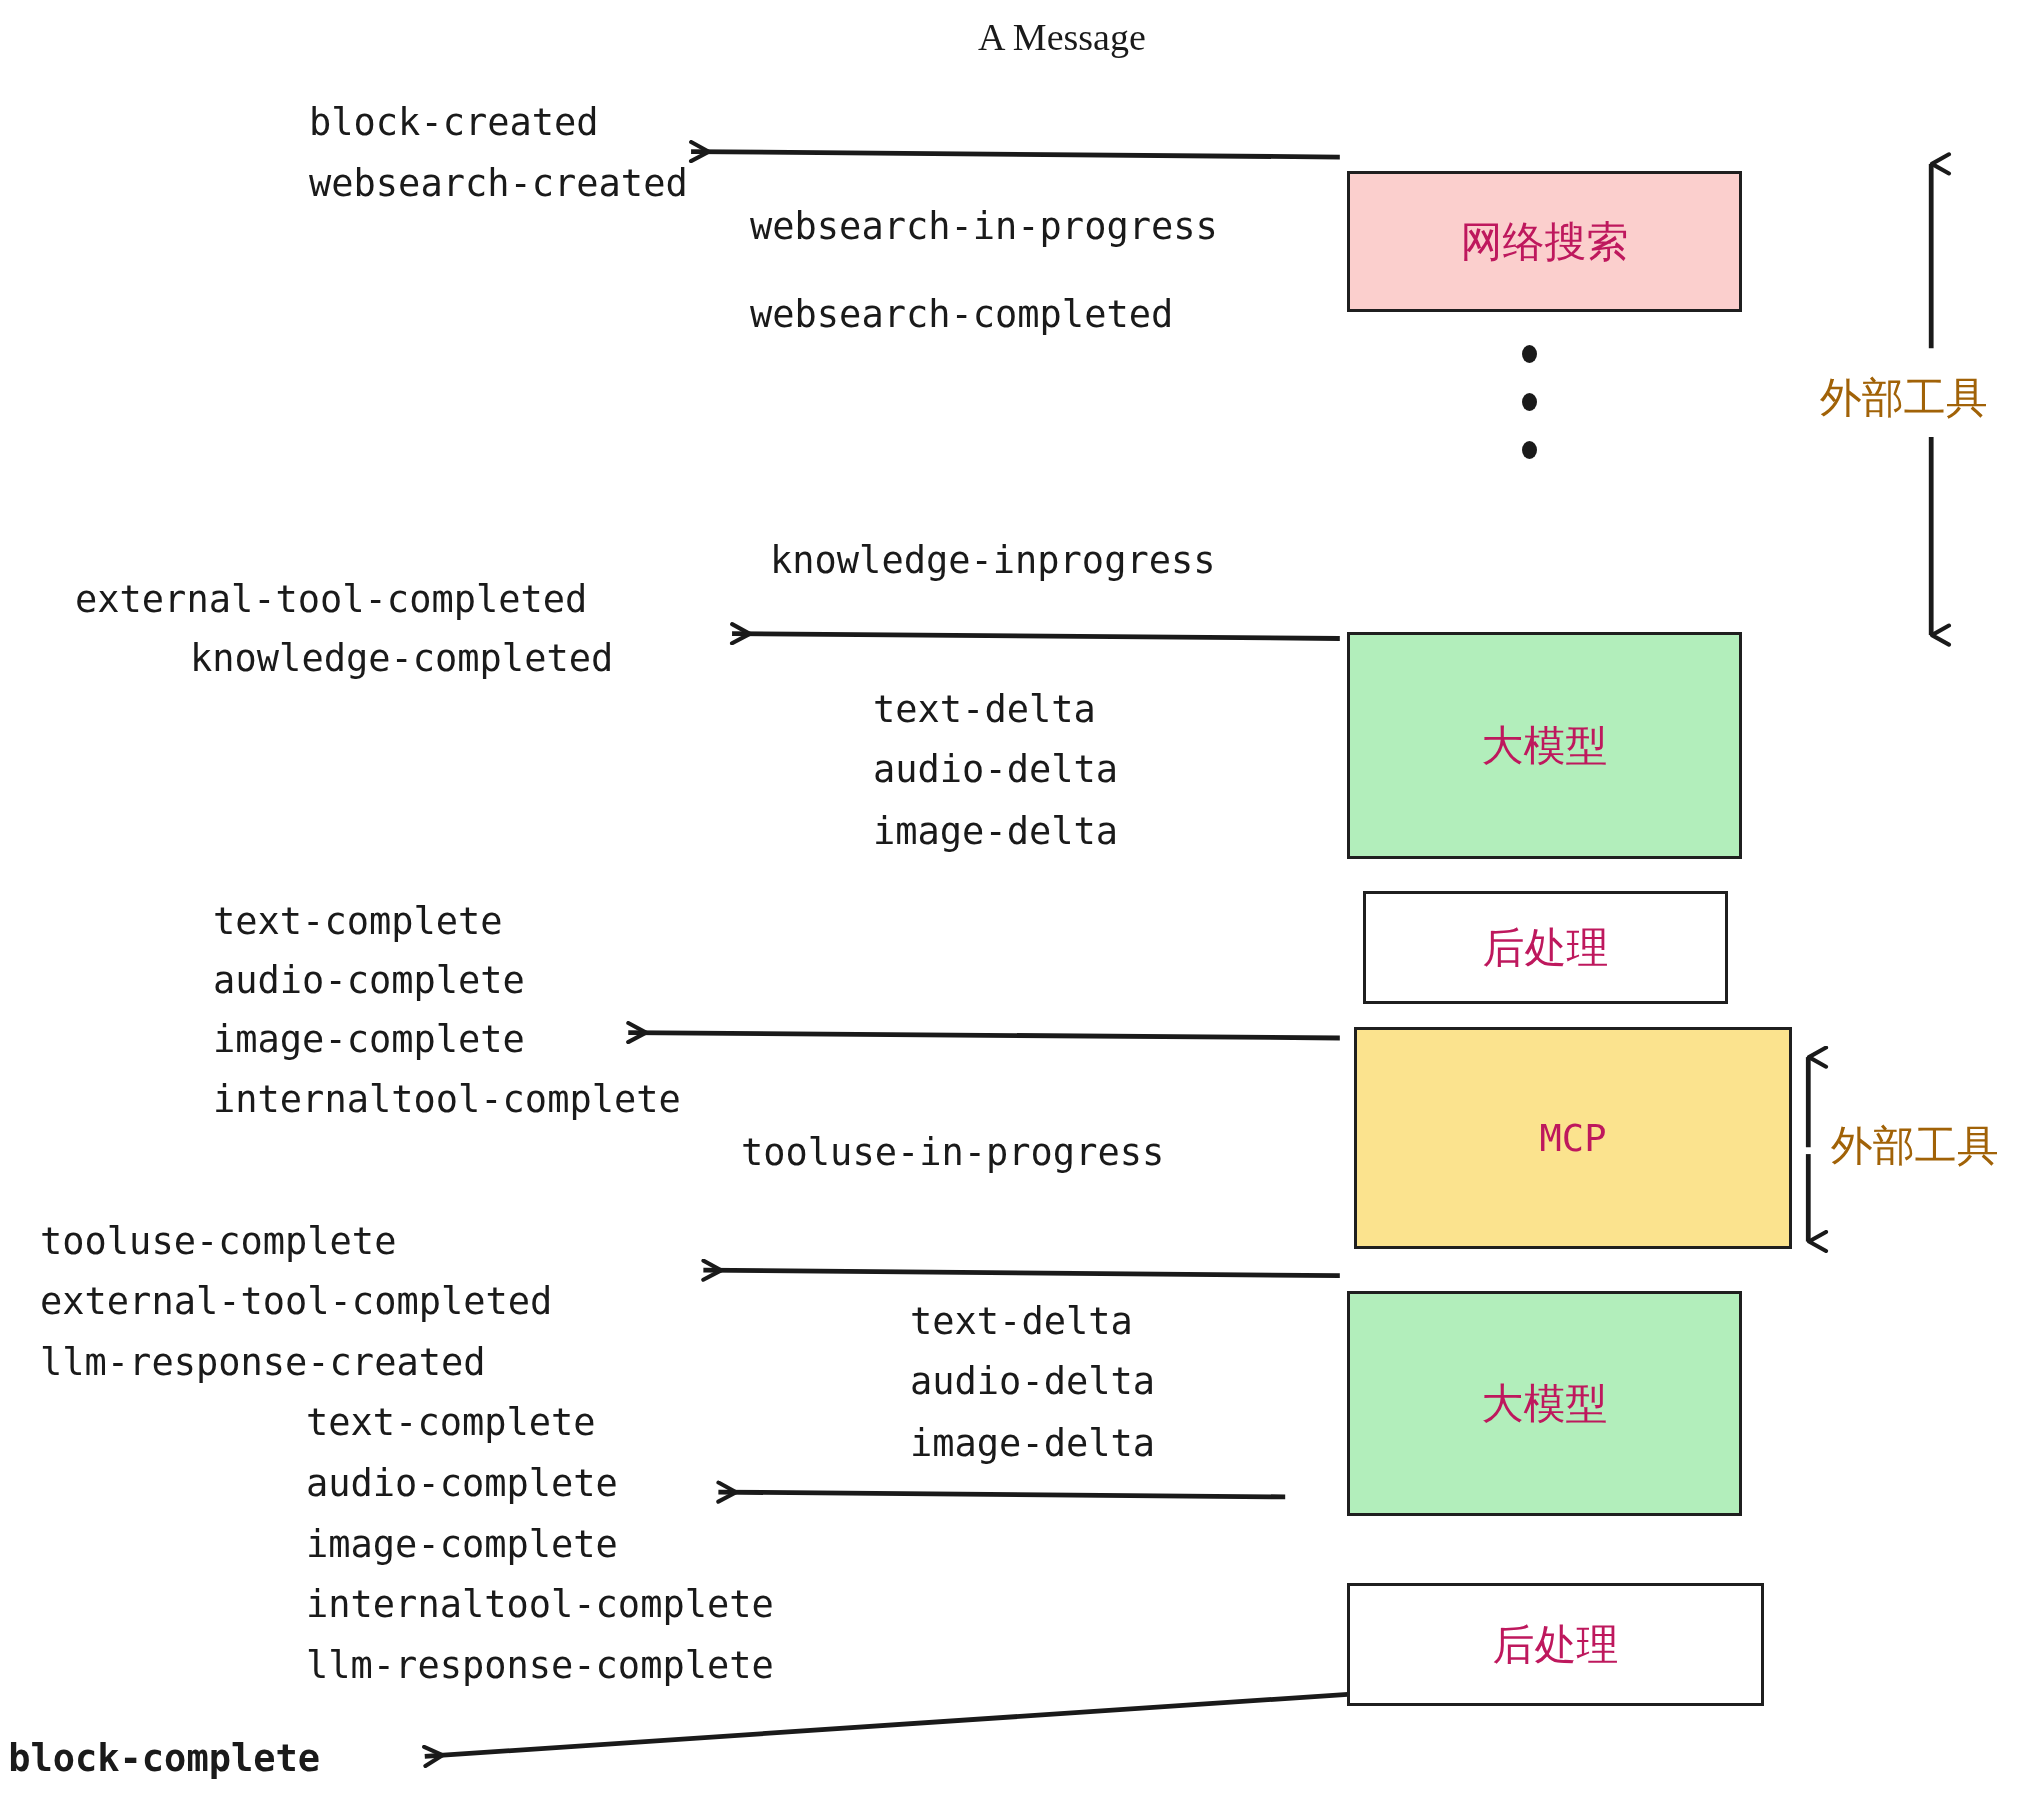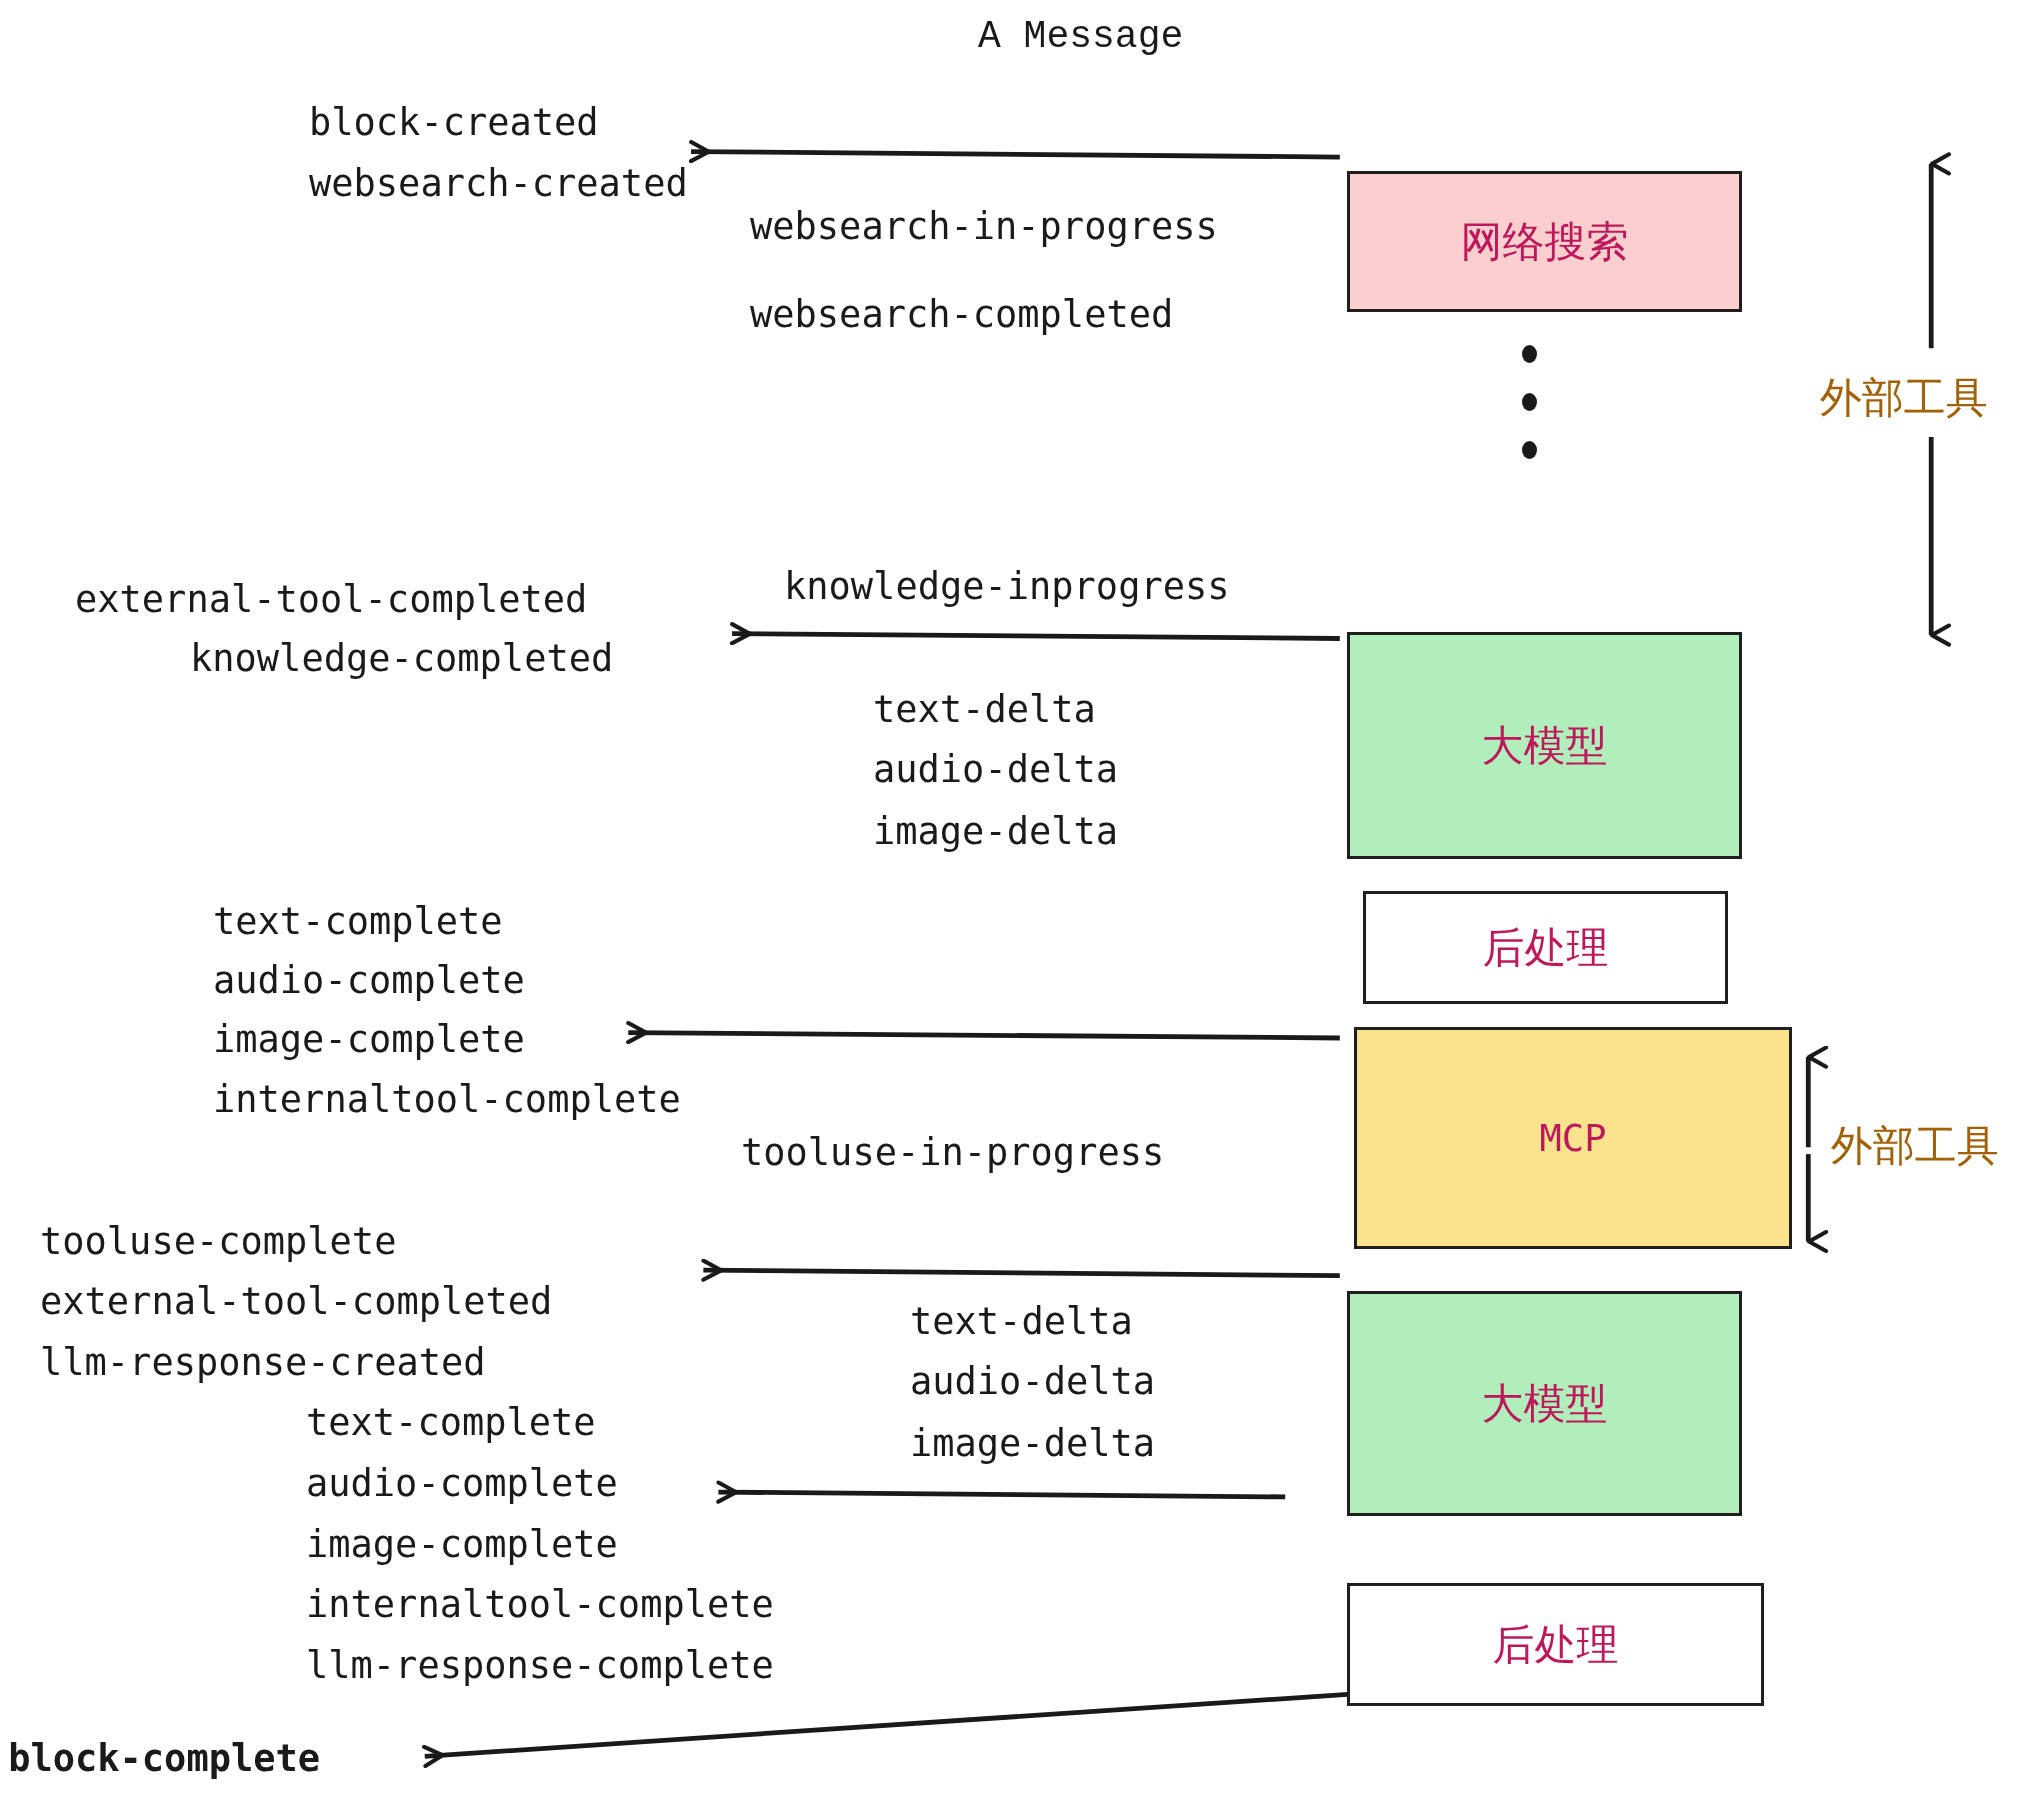--- a/index.html
+++ b/index.html
@@ -31,21 +31,21 @@
     position: absolute;
     font-family: "DejaVu Sans Mono", monospace;
     font-size: 37px;
     line-height: 1;
     color: #1a1a1a;
     white-space: nowrap;
     letter-spacing: 0px;
   }
   .title {
     position: absolute;
-    font-family: Liberation Mono, monospace;
+    font-family: Liberation Serif, serif;
     font-size: 38px;
     color: #1a1a1a;
     white-space: nowrap;
   }
   .node {
     position: absolute;
     box-sizing: border-box;
     border: 3.4px solid #1f1f1f;
     display: flex;
     align-items: center;
@@ -155,21 +155,21 @@
   </div>
 
   <div class="side-label" style="left:1817px; top:369px;">外部工具</div>
   <div class="side-label" style="left:1828px; top:1117px;">外部工具</div>
 
   <div class="evt" style="left:309px; top:104px;">block-created</div>
   <div class="evt" style="left:309px; top:165px;">websearch-created</div>
   <div class="evt" style="left:750px; top:208px;">websearch-in-progress</div>
   <div class="evt" style="left:750px; top:296px;">websearch-completed</div>
 
-  <div class="evt" style="left:770px; top:568px;margin-left:14px;">knowledge-inprogress</div>
+  <div class="evt" style="left:770px; top:542px;">knowledge-inprogress</div>
   <div class="evt" style="left:75px; top:581px;">external-tool-completed</div>
   <div class="evt" style="left:190px; top:640px;">knowledge-completed</div>
 
   <div class="evt" style="left:873px; top:691px;">text-delta</div>
   <div class="evt" style="left:873px; top:751px;">audio-delta</div>
   <div class="evt" style="left:873px; top:813px;">image-delta</div>
 
   <div class="evt" style="left:213px; top:903px;">text-complete</div>
   <div class="evt" style="left:213px; top:962px;">audio-complete</div>
   <div class="evt" style="left:213px; top:1021px;">image-complete</div>

